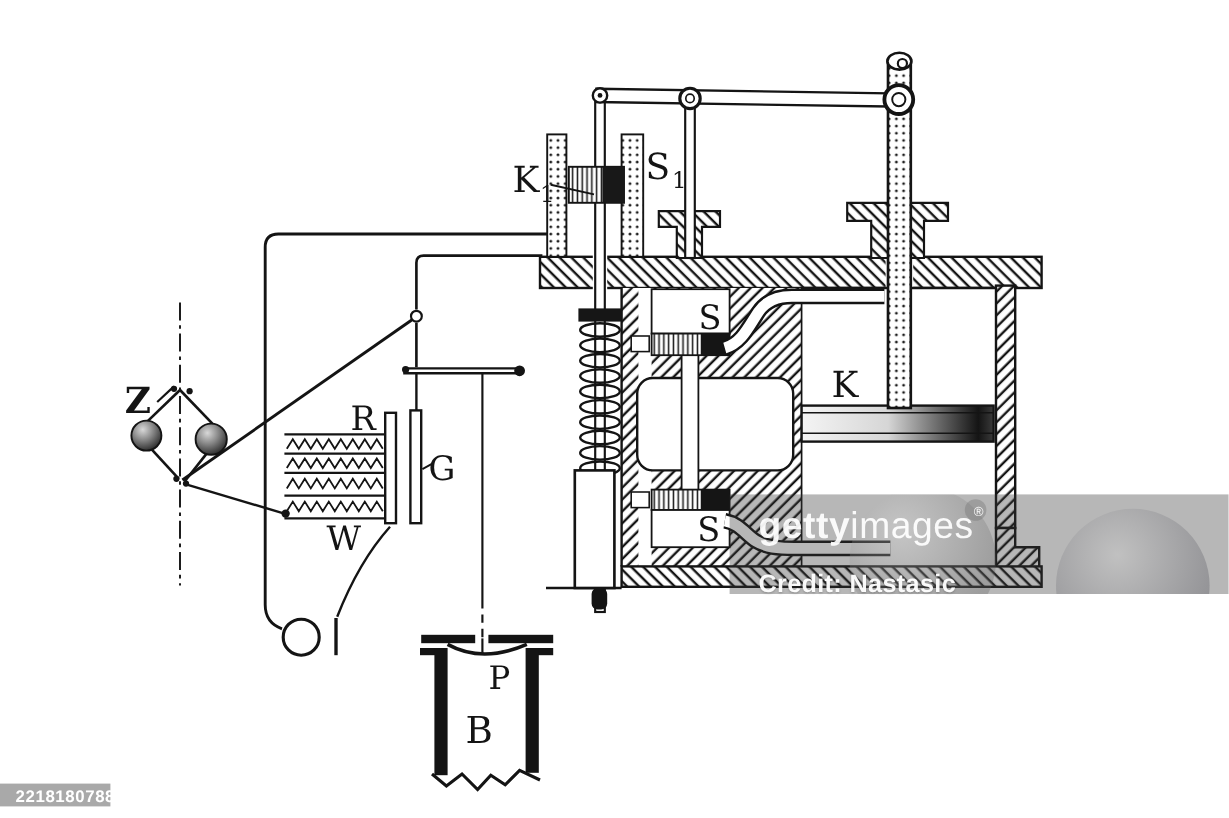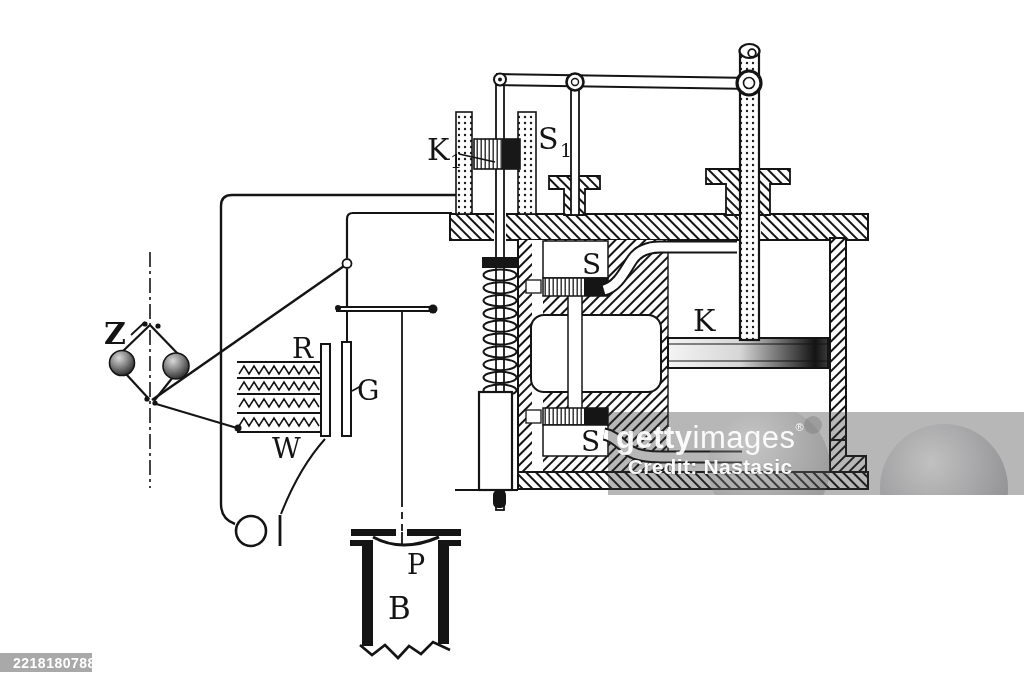--- a/index.html
+++ b/index.html
@@ -8,25 +8,25 @@
   .stage svg text{font-family:"DejaVu Serif",serif;fill:#141414;}
   
   .wm-band{position:absolute;left:608px;top:412px;width:416px;height:83px;
            background:rgba(56,56,56,0.36);overflow:hidden;}
   .wm-circle{position:absolute;border-radius:50%;}
   .wm-c1{left:100px;top:-6px;width:122px;height:122px;
          background:radial-gradient(circle at 35% 30%, rgba(255,255,255,0.20), rgba(90,90,90,0.28) 72%);}
   .wm-c2{left:272px;top:12px;width:128px;height:128px;
          background:radial-gradient(circle at 40% 30%, rgba(215,215,215,0.30), rgba(70,70,80,0.34) 75%);}
   .wm-c3{left:196px;top:4px;width:18px;height:18px;background:rgba(110,110,110,0.35);}
-  .wm-text{position:absolute;left:616px;top:422px;color:rgba(255,255,255,0.93);text-align:center;}
+  .wm-text{position:absolute;left:632px;top:422px;color:rgba(255,255,255,0.93);}
   .wm-brand{font-size:31px;line-height:32px;letter-spacing:0.5px;}
   .wm-brand .b{font-weight:700;}
   .wm-brand sup{font-size:11px;vertical-align:top;line-height:10px;}
-  .wm-credit{font-size:21px;font-weight:700;margin-top:1px;color:rgba(255,255,255,0.96);
+  .wm-credit{font-size:21px;font-weight:700;margin-top:21px;color:rgba(255,255,255,0.96);
              text-shadow:0 1px 2px rgba(0,0,0,0.25);letter-spacing:0.3px;}
   
   .id-bar{position:absolute;left:0;top:653px;width:92px;height:19px;background:#a9a9a9;
           display:flex;align-items:center;text-align:right;}
   .id-bar span{color:#ffffff;font-weight:700;font-size:14px;padding-left:13px;letter-spacing:0.5px;}
 </style>
 </head>
 <body>
 
 <div class="stage">

